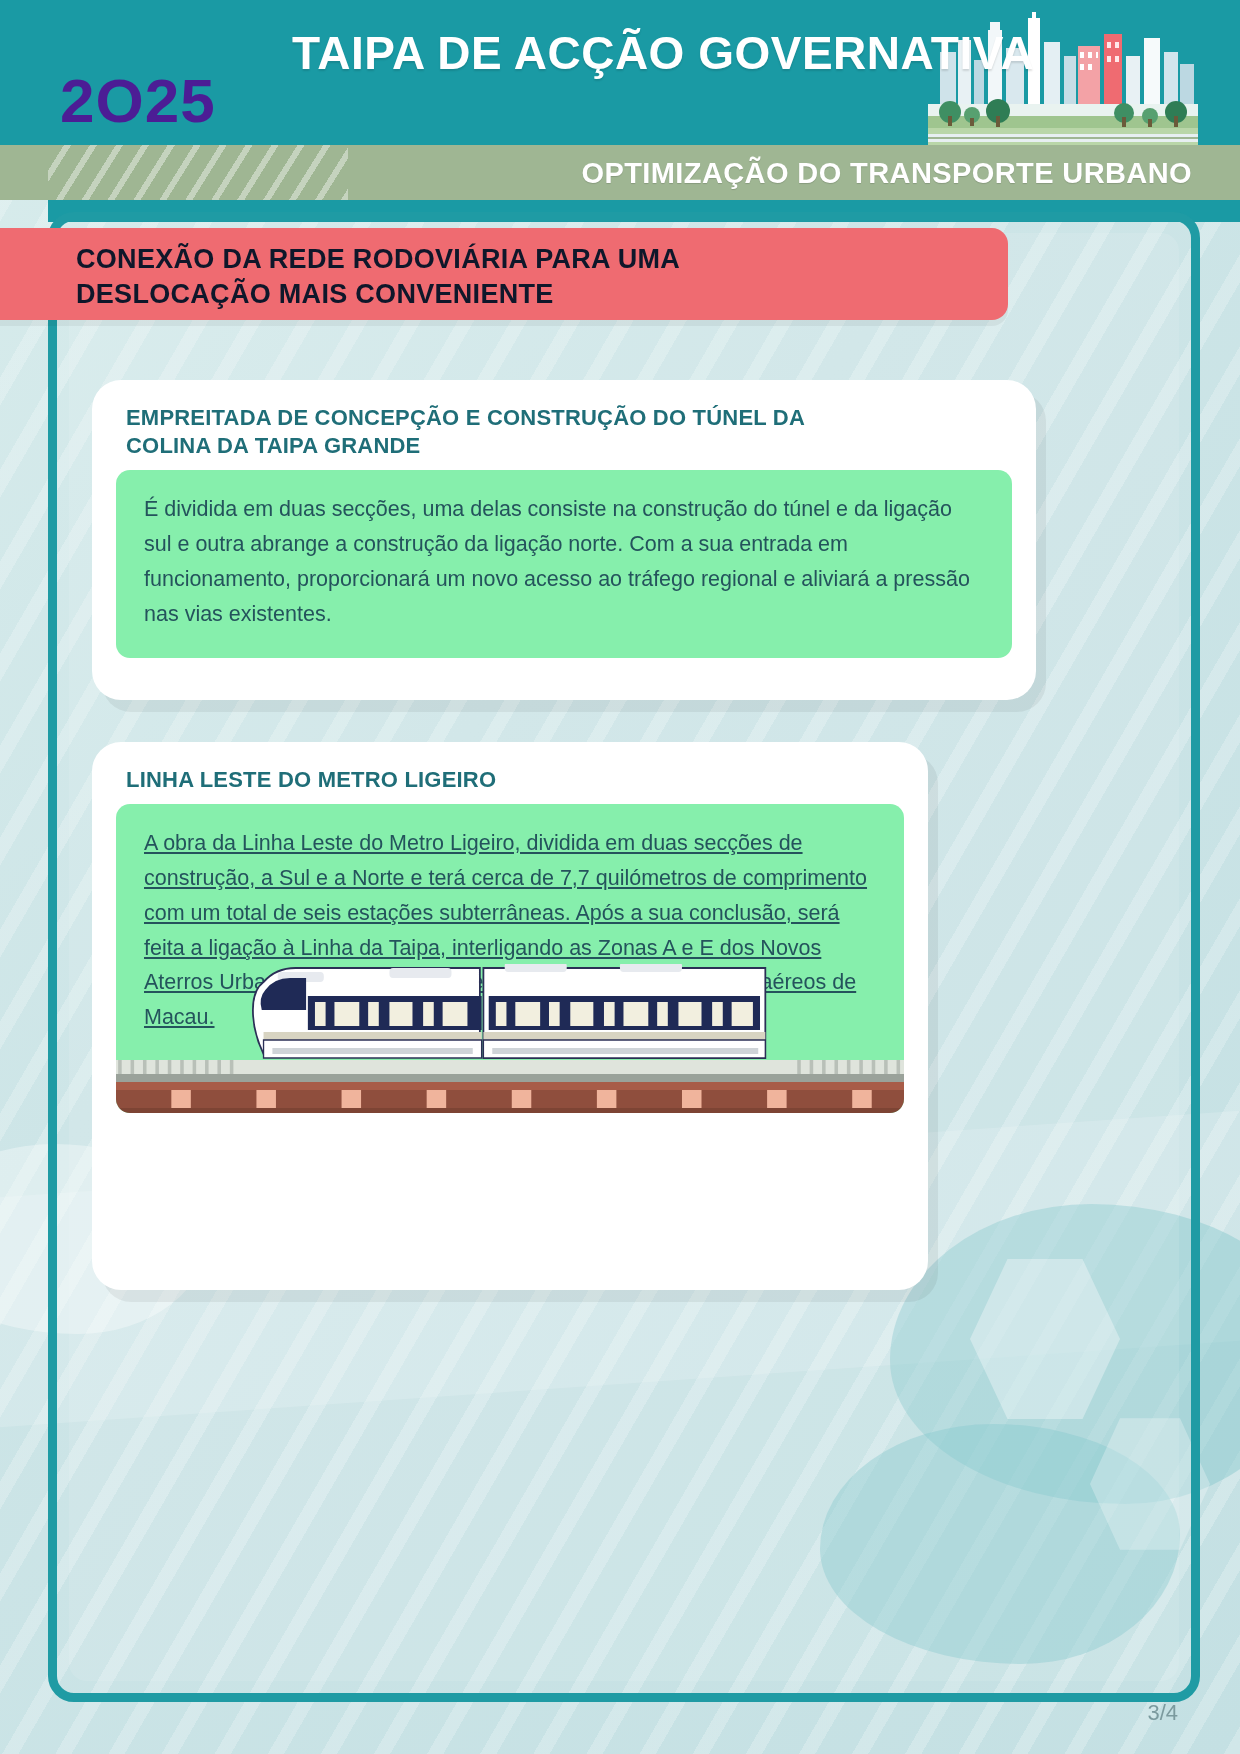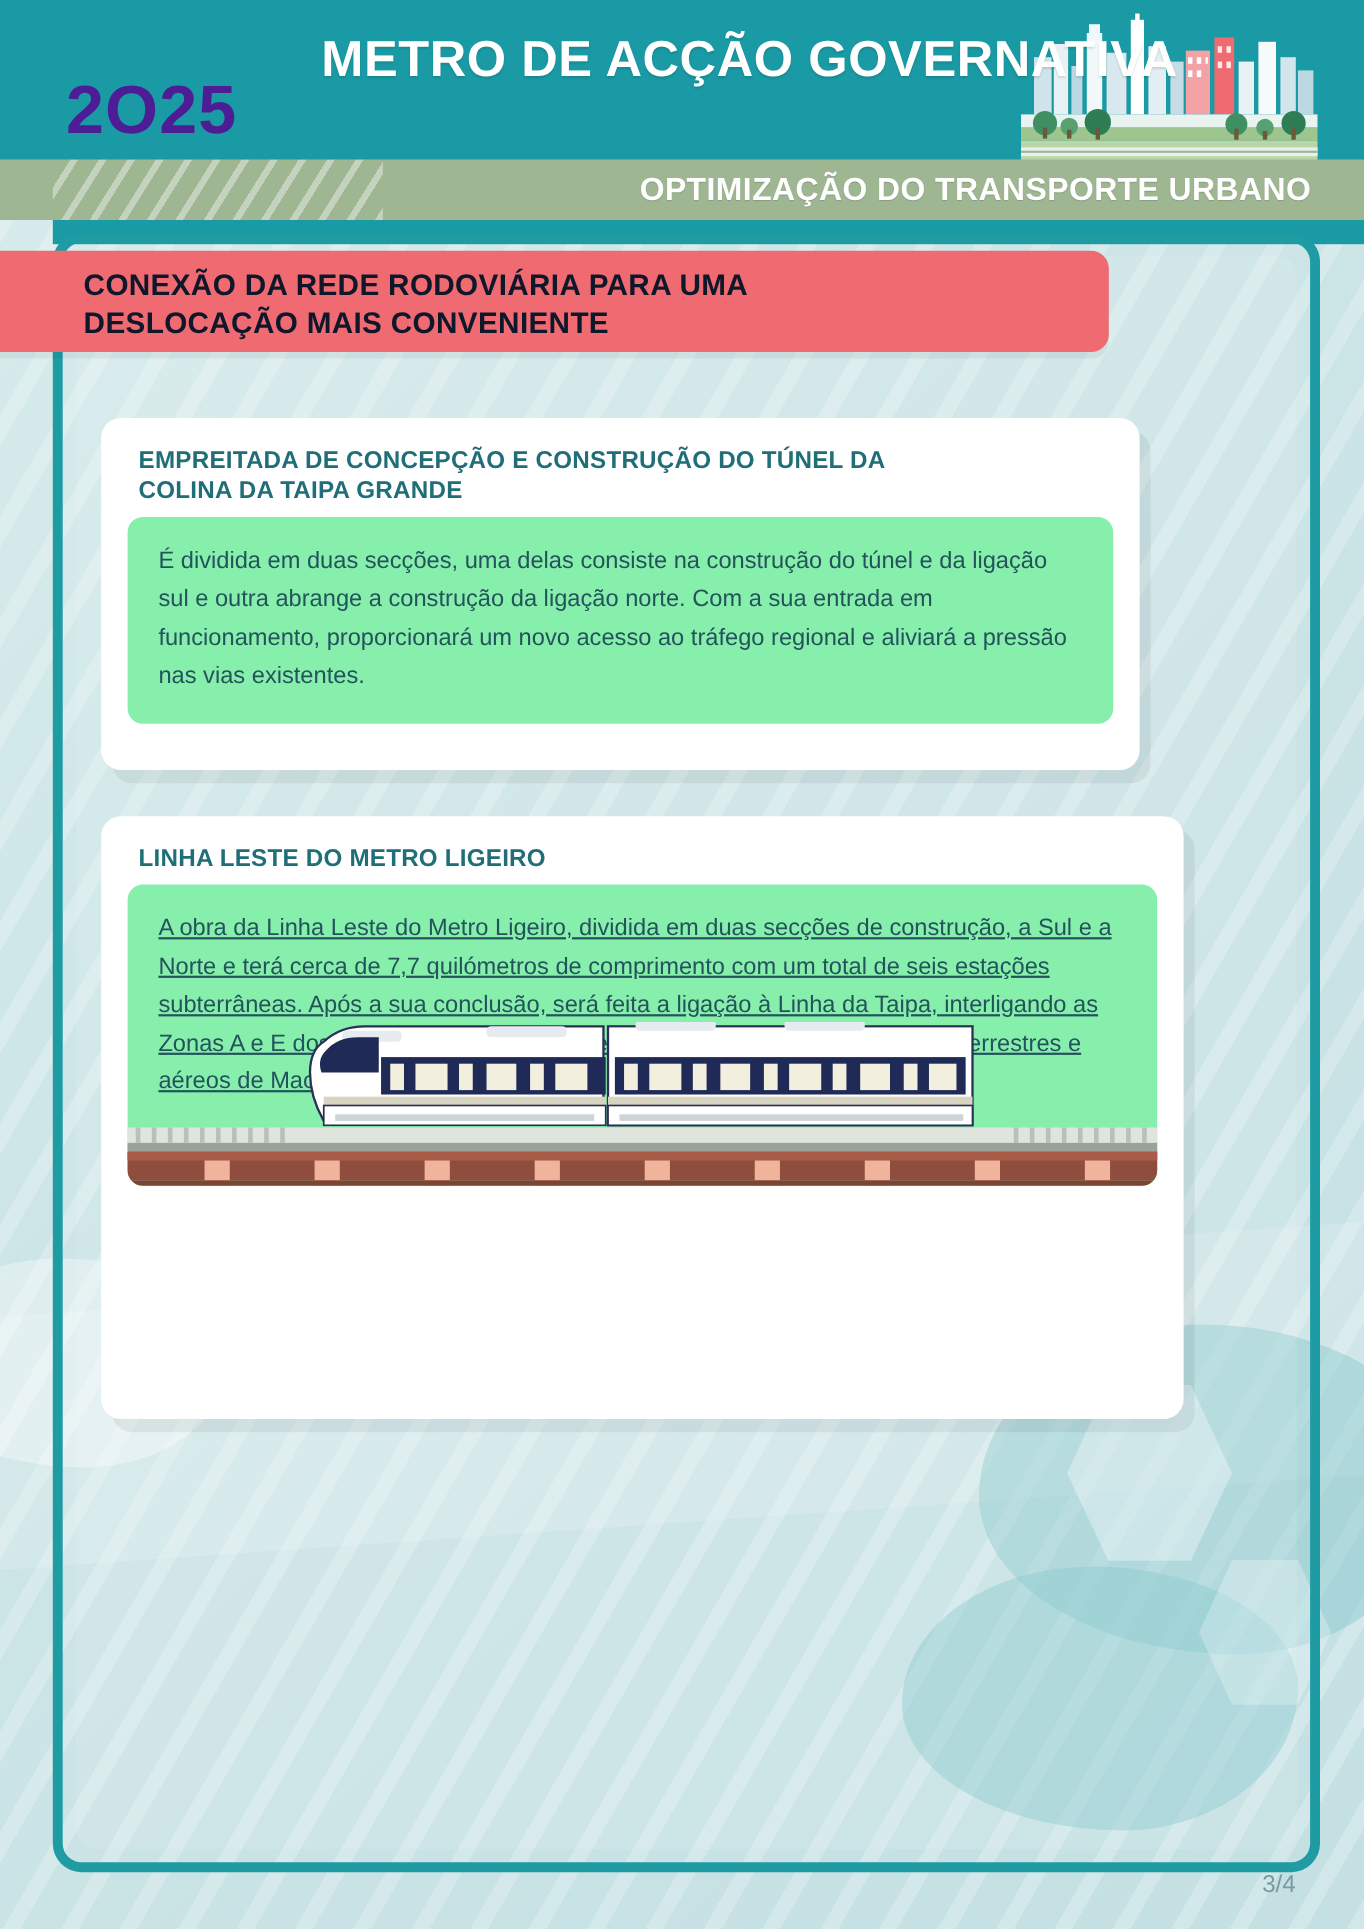--- a/index.html
+++ b/index.html
@@ -128,41 +128,41 @@
     position: absolute; left: 76px; top: 14px; right: 40px;
     color: #0f172a; font-weight: bold; font-size: 27px; line-height: 1.3;
     letter-spacing: .3px;
     white-space: pre-line;
   }
 
   
   .card {
     position: absolute;
     background: #fff;
-    border-radius: 18px;
+    border-radius: 29px;
     box-shadow: 10px 12px 0 rgba(0,0,0,0.06);
   }
   .card-title {
     color: #1f6e78; font-weight: bold; font-size: 22px; line-height: 1.28;
     padding: 24px 34px 10px 34px;
     white-space: pre-line;
     letter-spacing: .2px;
   }
   .card-body {
     margin: 0 24px 22px 24px;
     background: #86efac;
     border-radius: 14px;
     padding: 22px 28px 26px 28px;
     color: #24535c;
     font-size: 21.5px;
     line-height: 1.62;
   }
 
   #card1 { left: 92px; top: 380px; width: 944px; height: 320px; }
-  #card2 { left: 92px; top: 742px; width: 984px; height: 548px; }
+  #card2 { left: 92px; top: 742px; width: 836px; height: 548px; }
   #card2 .card-body { position: relative; padding-bottom: 78px; overflow: hidden; text-decoration: underline; }
 
   
   .metro {
     position: absolute; left: -28px; right: -28px; bottom: -26px; height: 175px;
   }
 
   .page-num {
     position: absolute; right: 62px; bottom: 28px;
     color: #7b9a9e; font-size: 22px;
@@ -231,21 +231,21 @@
       <rect x="220" y="107" width="4" height="8" fill="#6b5a3a"></rect>
       <circle cx="248" cy="100" r="11" fill="#2f7d55"></circle>
       <rect x="246" y="104" width="4" height="11" fill="#6b5a3a"></rect>
 
       <rect x="0" y="122" width="270" height="8" fill="#e7eff1"></rect>
       <rect x="0" y="125" width="270" height="2" fill="#9fb693"></rect>
     </svg>
   </div>
 
   <div class="year">2O25</div>
-  <div class="title-block">METRO DE ACÇÃO
+  <div class="title-block">TAIPA DE ACÇÃO
 GOVERNATIVA</div>
 
   <div class="header-green">
     <div class="slashes"></div>
   </div>
   <div class="subtitle">OPTIMIZAÇÃO DO TRANSPORTE URBANO</div>
   <div class="header-teal-bottom"></div>
 </div>
 
 <div class="frame">

